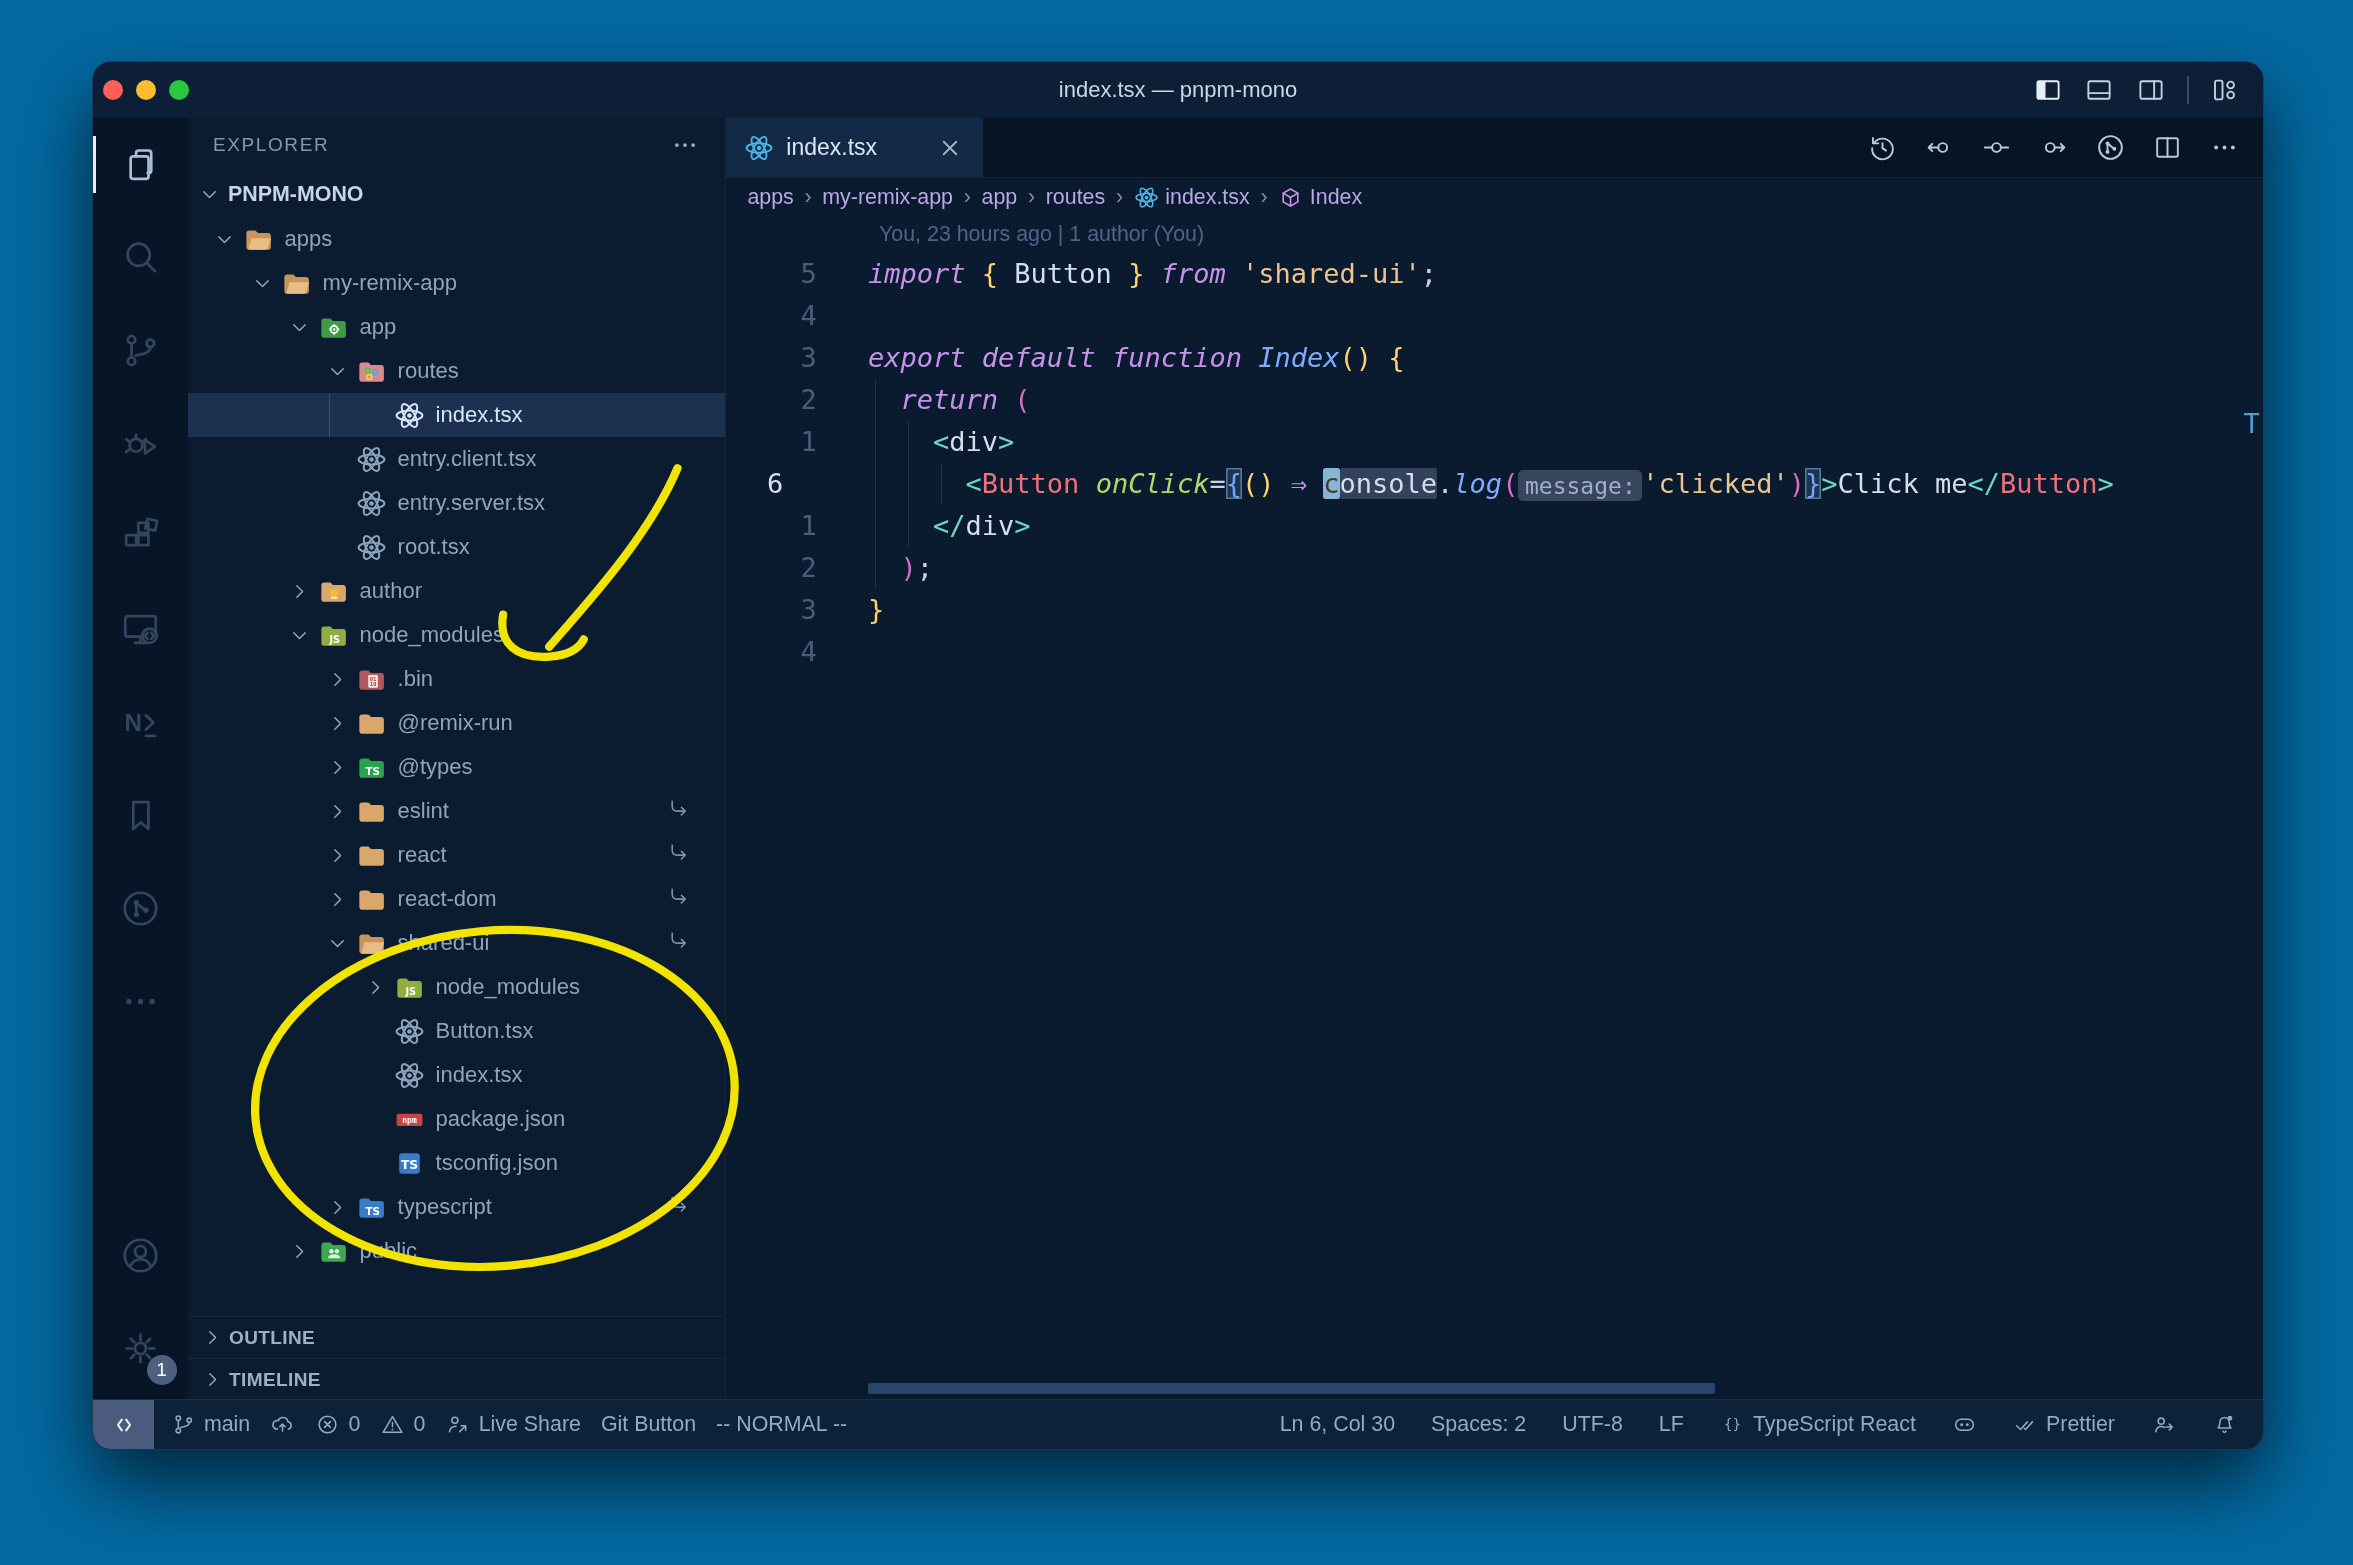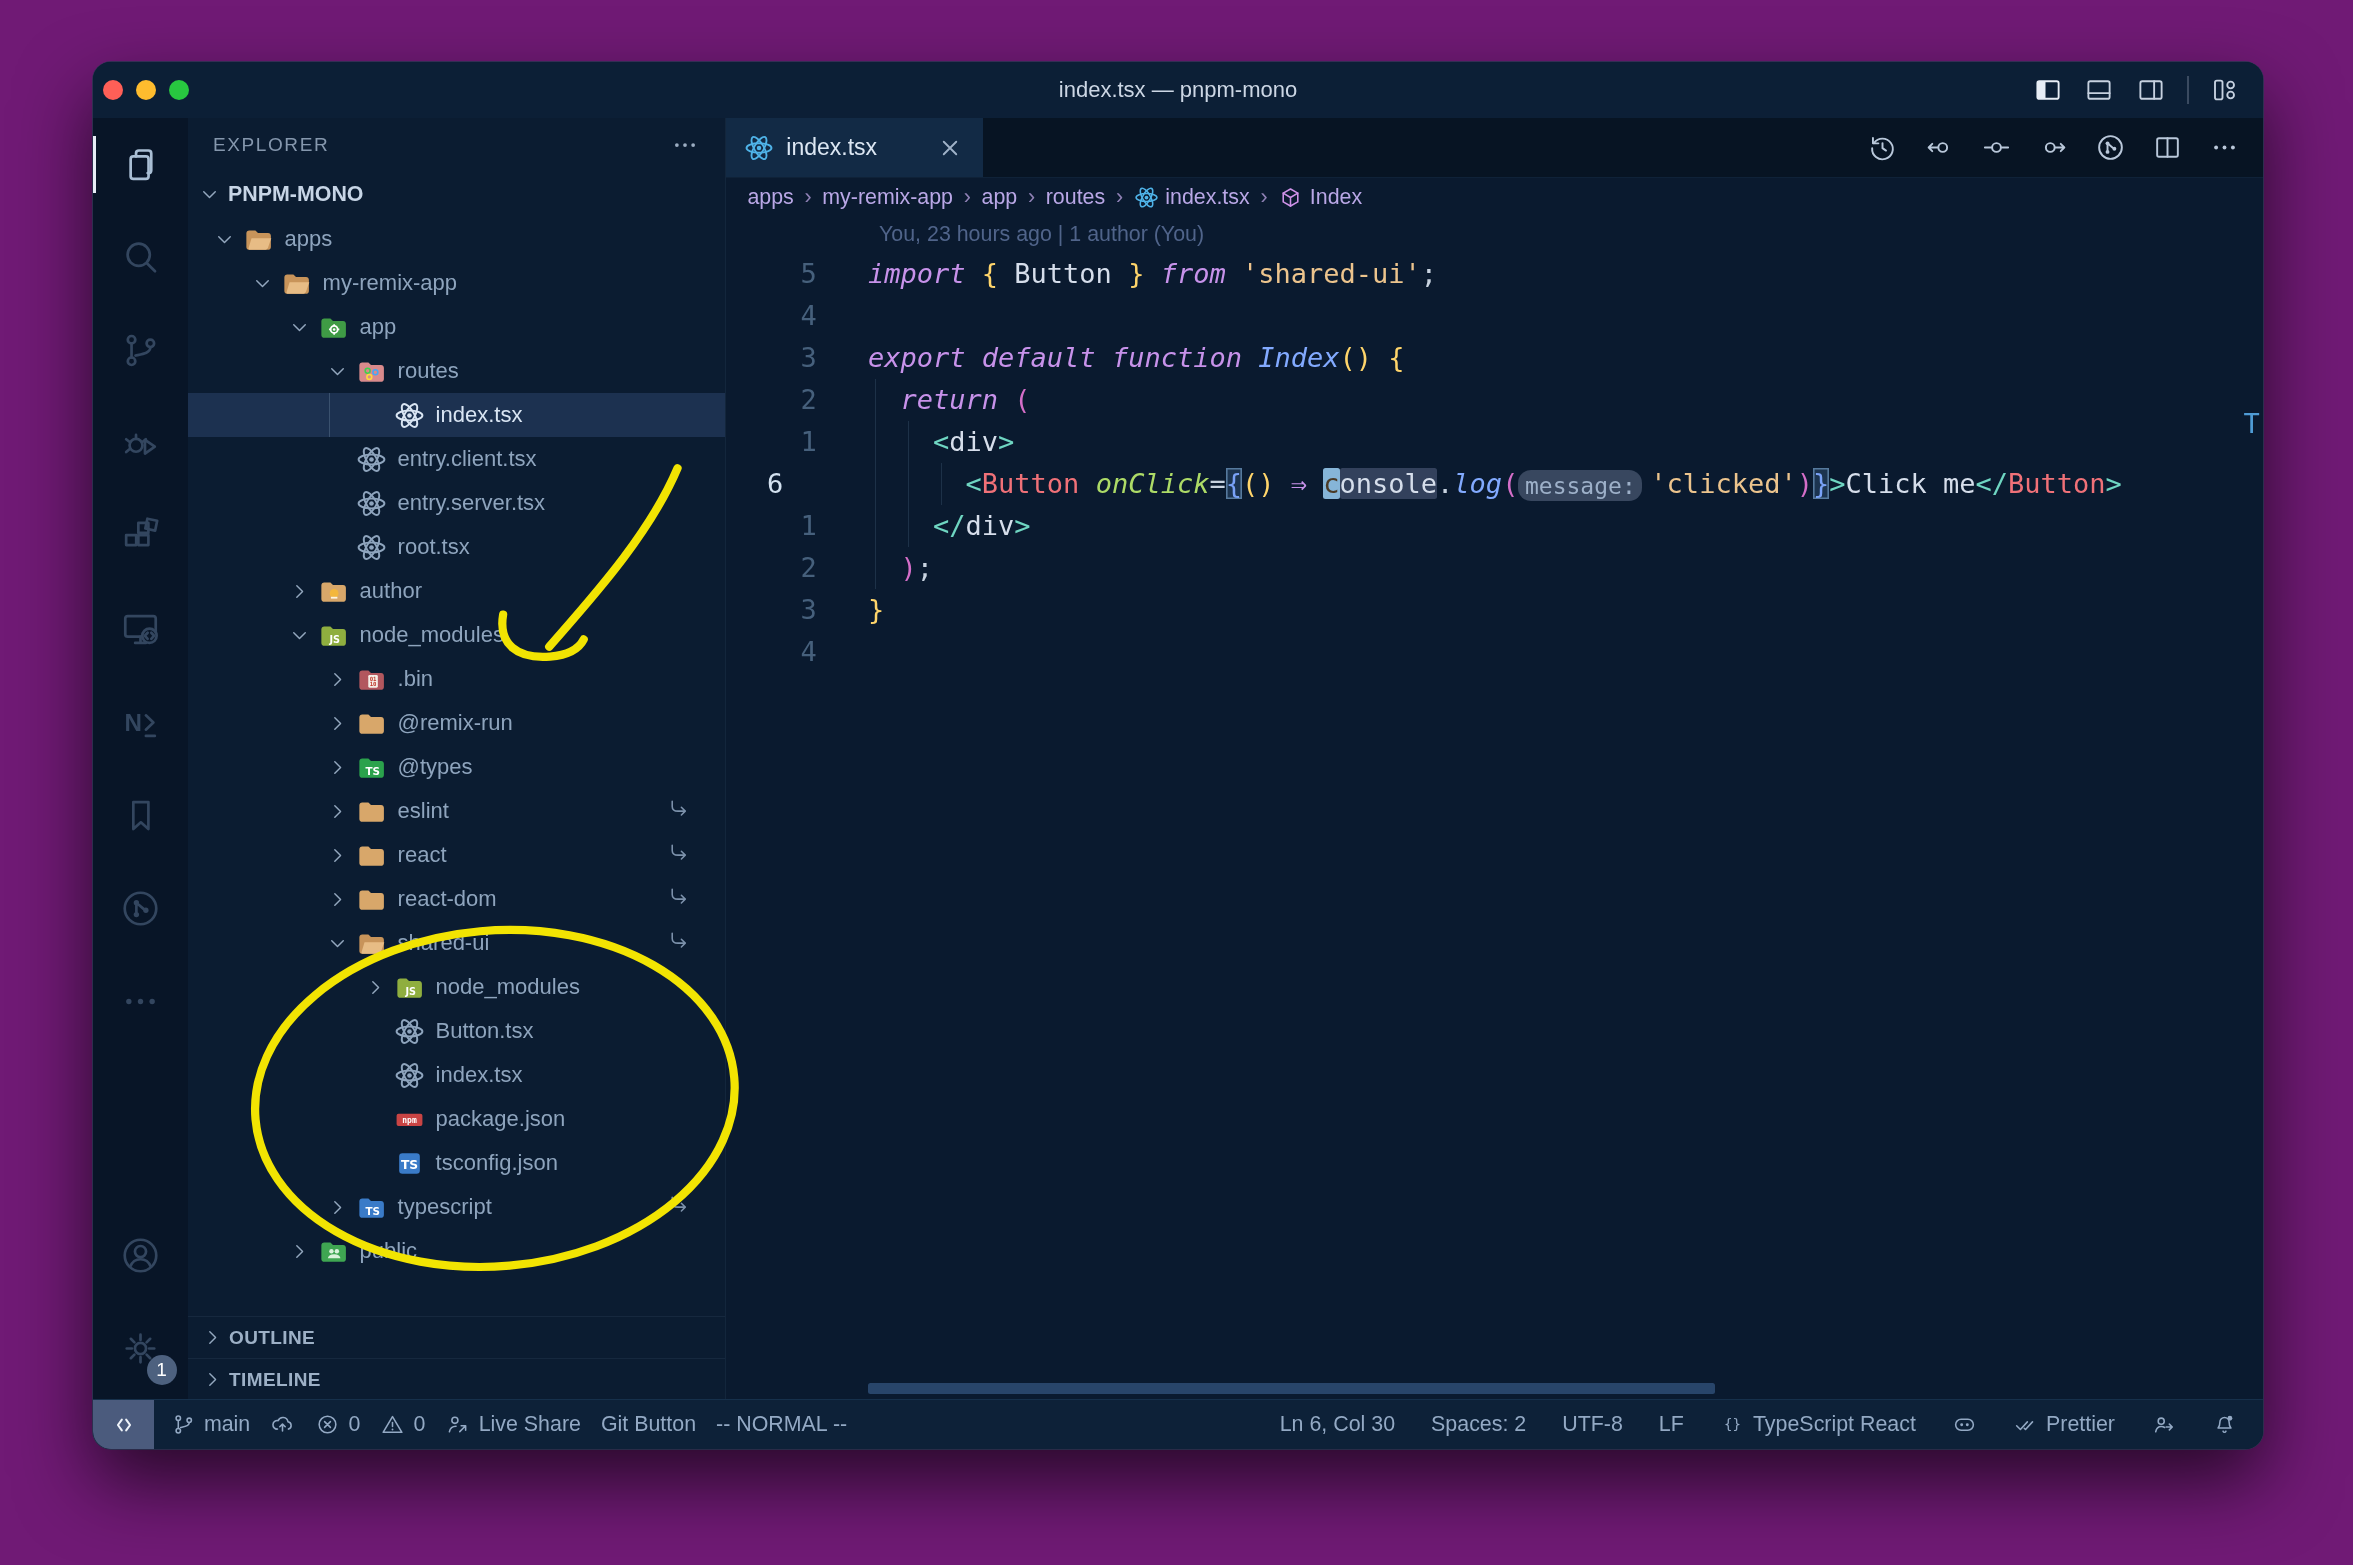--- a/index.html
+++ b/index.html
@@ -1,16 +1,16 @@
 <!DOCTYPE html>
 <html style="font-size:13px"><head>
 <meta charset="utf-8">
 <style>
   html,body{margin:0;padding:0;background:#000;overflow:hidden}
-  #stage{position:relative;width:2354px;height:1565px;background:#701a75;font-family:"Liberation Sans",sans-serif}
+  #stage{position:relative;width:2354px;height:1565px;background:#0369a1;font-family:"Liberation Sans",sans-serif}
   #window{position:absolute;left:93px;top:62px;width:2170px;height:1387px;background:#0a1a2f;border-radius:18px;overflow:hidden;box-shadow:0 0 0 0.8px #26364e,0 33px 74px rgba(0,0,0,.65)}
   
   .titlebar{position:absolute;top:0;left:0;right:0;height:56px;background:#0c1f36;border-bottom:0.8px solid #142941}
   .traffic{position:absolute;left:10px;top:18px;display:flex;gap:13px}
   .traffic span{width:20px;height:20px;border-radius:50%}
   .title{position:absolute;left:0;right:0;top:0;height:56px;line-height:56px;text-align:center;color:#ccd6e4;font-size:22px}
   .tb-icons{position:absolute;right:23px;top:0;height:56px;display:flex;align-items:center;gap:21.4px;color:#c6d1e0}
   .tb-icons .icn svg{width:30px;height:30px}
   .tb-sep{width:1.6px;height:28px;background:#3a4a60}
   
@@ -72,21 +72,21 @@
   .tk-id{color:#d6deeb}
   .tk-str{color:#ecc48d}
   .tk-brY{color:#ffd56b}
   .tk-brP{color:#d46ec8}
   .tk-brB{color:#7aa2f7}
   .tk-punc{color:#c8d3e0}
   .tk-arrow{color:#c792ea}
   .f-cursor{background:#86b5d8;color:#4a3a26;border-radius:2.5px}
   .f-hl{background:#33415c;border-radius:2.5px}
   .f-box{background:#1c3450;box-shadow:inset 0 0 0 1.6px #567a9e}
-  .f-inlay{background:#38475f;color:#9db0c8;border-radius:13px;padding:2.5px 6.6px;font-size:23px;margin-right:8px}
+  .f-inlay{background:#38475f;color:#9db0c8;border-radius:5px;padding:2.5px 6.6px;font-size:23px;margin-right:0}
   .guide{position:absolute;width:0.8px;background:#1d3148}
   .hscroll{position:absolute;left:142px;top:1265px;width:847px;height:10.7px;background:rgba(86,136,196,.4);border-radius:2.5px;cursor:pointer}
   .artifact-t{position:absolute;right:3.3px;top:290px;color:#4f9cd6;font-size:27px;font-family:"DejaVu Sans Mono",monospace}
   
   .statusbar{position:absolute;left:0;right:0;bottom:0;height:49px;background:#0d2138;border-top:0.8px solid #16304b;display:flex;align-items:center;color:#93a9c4;font-size:21.4px}
   .sb-left{display:flex;align-items:center;gap:20px;height:100%}
   .sb-right{margin-left:auto;display:flex;align-items:flex-start;gap:36px;padding-right:26px}
   .sb-item{display:flex;align-items:center;gap:8.2px;white-space:nowrap;cursor:pointer}
   .sb-item .icn{display:flex}
   .sb-item .icn svg{width:25px;height:25px}

